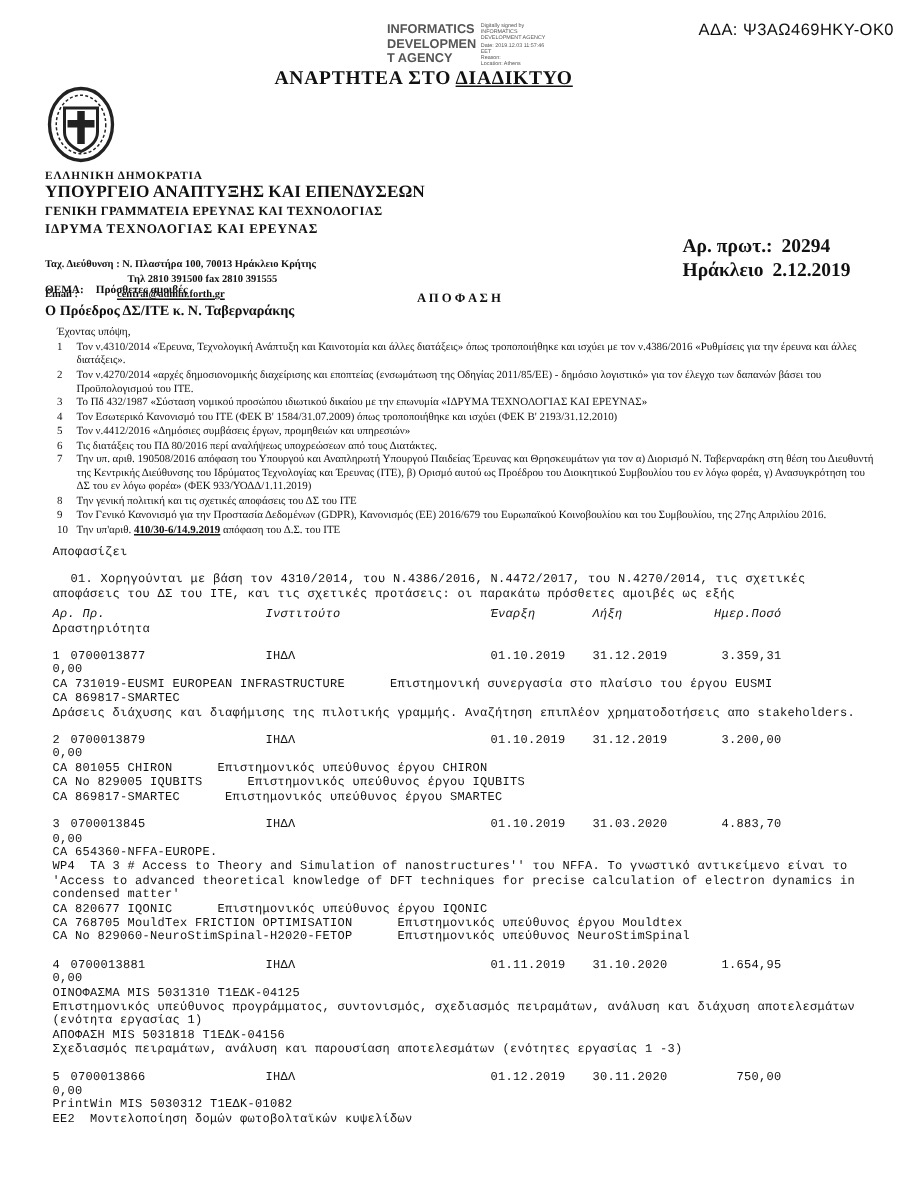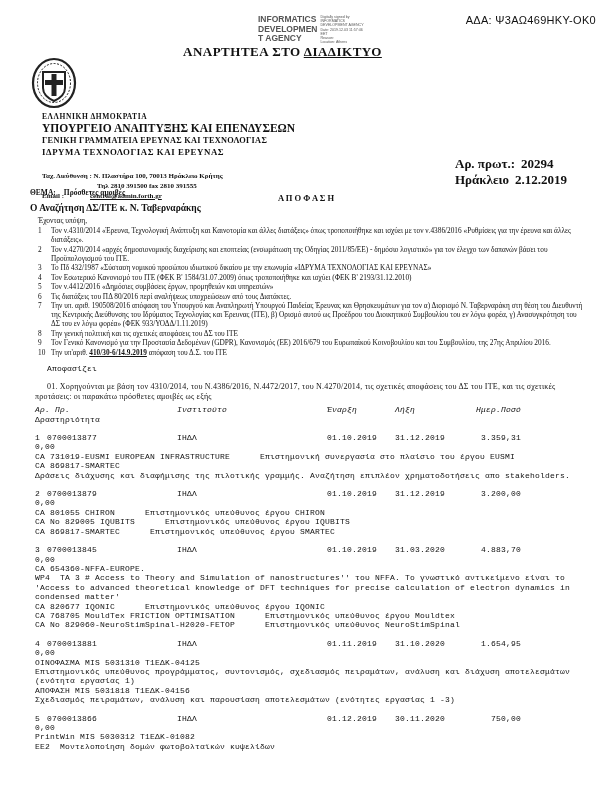--- a/index.html
+++ b/index.html
@@ -14,21 +14,21 @@
   .stamp-agency { font-family:"Liberation Sans","DejaVu Sans",sans-serif; font-weight:bold;
                   font-size:8.5px; line-height:9.5px; color:#555555; white-space:pre-line; }
   .stamp-details { font-family:"Liberation Sans","DejaVu Sans",sans-serif; font-size:3.6px;
                    line-height:4.2px; color:#555555; white-space:pre-line; width:62px; }
 
   .notice { left:183px; top:44px; font-size:13px; font-weight:bold; letter-spacing:.5px; }
   .notice .u { text-decoration:underline; }
 
   .emblem { left:30px; top:56px; width:48px; height:56px; }
 
-  .org { left:42px; top:112px;font-family:Liberation Serif, serif; }
+  .org { left:30px; top:112px;font-family:Liberation Serif, serif; }
   .org-republic   { font-size:7.5px; font-weight:bold; letter-spacing:.6px; }
   .org-ministry   { font-size:11.5px; font-weight:bold; margin-top:1px; }
   .org-secretariat{ font-size:8.3px; font-weight:bold; margin-top:2px; letter-spacing:.3px; }
   .org-institute  { font-size:8.8px; font-weight:bold; margin-top:2px; letter-spacing:.6px; }
   .org-address    { font-size:7px;  font-weight:bold; margin-top:15px; }
   .org-phone      { font-size:7px;  font-weight:bold; margin-top:2px; margin-left:55px; }
   .org-emailline  { font-size:7px;  font-weight:bold; margin-top:2px; }
   .email-link     { color:#111; text-decoration:underline; margin-left:26px; cursor:pointer; }
 
   .meta { left:455px; top:156px; font-size:13px; font-weight:bold; }
@@ -43,22 +43,22 @@
   .having { left:38px; top:216px; font-size:7.5px; }
 
   .cons { left:38px; top:226px; width:548px; font-size:7.3px; line-height:9px; }
   .c-item { display:flex; margin-bottom:.5px; }
   .c-num  { width:13px; flex:none; }
   .c-text { flex:1; }
   .u-link { text-decoration:underline; font-weight:bold; }
 
   .mono { left:35px; top:362px; width:552px; font-family:"Liberation Mono","DejaVu Sans Mono",monospace;
           font-size:8px; line-height:9.4px; letter-spacing:.2px; }
-  .verb { margin-left:12px; margin-top:2px; }
-  .para { margin-top:9px; text-indent:12px;font-family:Liberation Serif, serif; }
+  .verb { margin-left:0; margin-top:2px; }
+  .para { margin-top:9px; text-indent:12px; }
   .t-head { margin-top:4px; display:flex;font-style:italic; }
   .hc1{ width:142px; flex:none; } .hc2{ width:150px; flex:none; } .hc3{ width:68px; flex:none; }
   .hc4{ width:78px; flex:none; }  .hc5{ width:48px; flex:none; text-align:right; }
   .t-group { margin-top:9px; }
   .t-row { display:flex; }
   .cn{ width:12px; flex:none; } .cp{ width:130px; flex:none; } .ci{ width:150px; flex:none; }
   .cs{ width:68px; flex:none; } .ce{ width:78px; flex:none; } .ca{ width:48px; flex:none; text-align:right; }
   .t-line { white-space:pre-wrap; }
 </style>
 </head>
@@ -115,21 +115,21 @@
       <span>Ηράκλειο</span><span class="val">2.12.2019</span>
     </div>
   </div>
 
   <div class="abs subject">
     <span>ΘΕΜΑ:</span><span class="txt">Πρόσθετες αμοιβές</span>
   </div>
 
   <div class="abs title">Α Π Ο Φ Α Σ Η</div>
 
-  <div class="abs author">Ο Αναζήτηση ΔΣ/ΙΤΕ κ. Ν. Ταβερναράκης</div>
+  <div class="abs author">Ο Πρόεδρος ΔΣ/ΙΤΕ κ. Ν. Ταβερναράκης</div>
 
   <div class="abs having">Έχοντας υπόψη,</div>
 
   <div class="abs cons">
     <div class="c-item">
         <span class="c-num">1</span>
         <span class="c-text">Τον ν.4310/2014 «Έρευνα, Τεχνολογική Ανάπτυξη και Καινοτομία και άλλες διατάξεις» όπως τροποποιήθηκε και ισχύει με τον ν.4386/2016 «Ρυθμίσεις για την έρευνα και άλλες διατάξεις».</span>
       </div>
     <div class="c-item">
         <span class="c-num">2</span>

